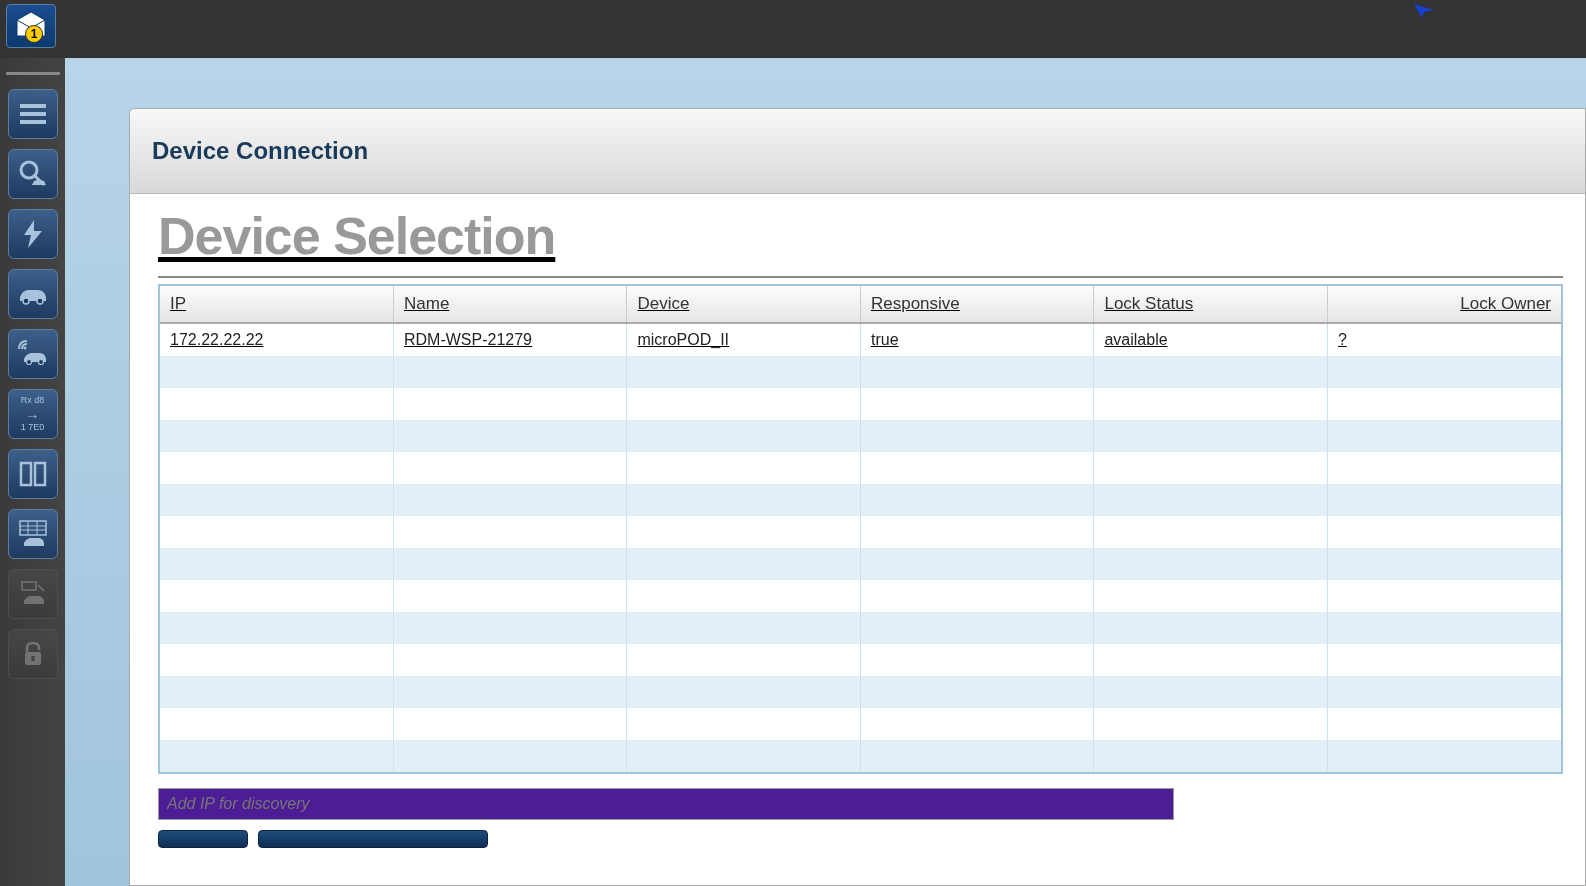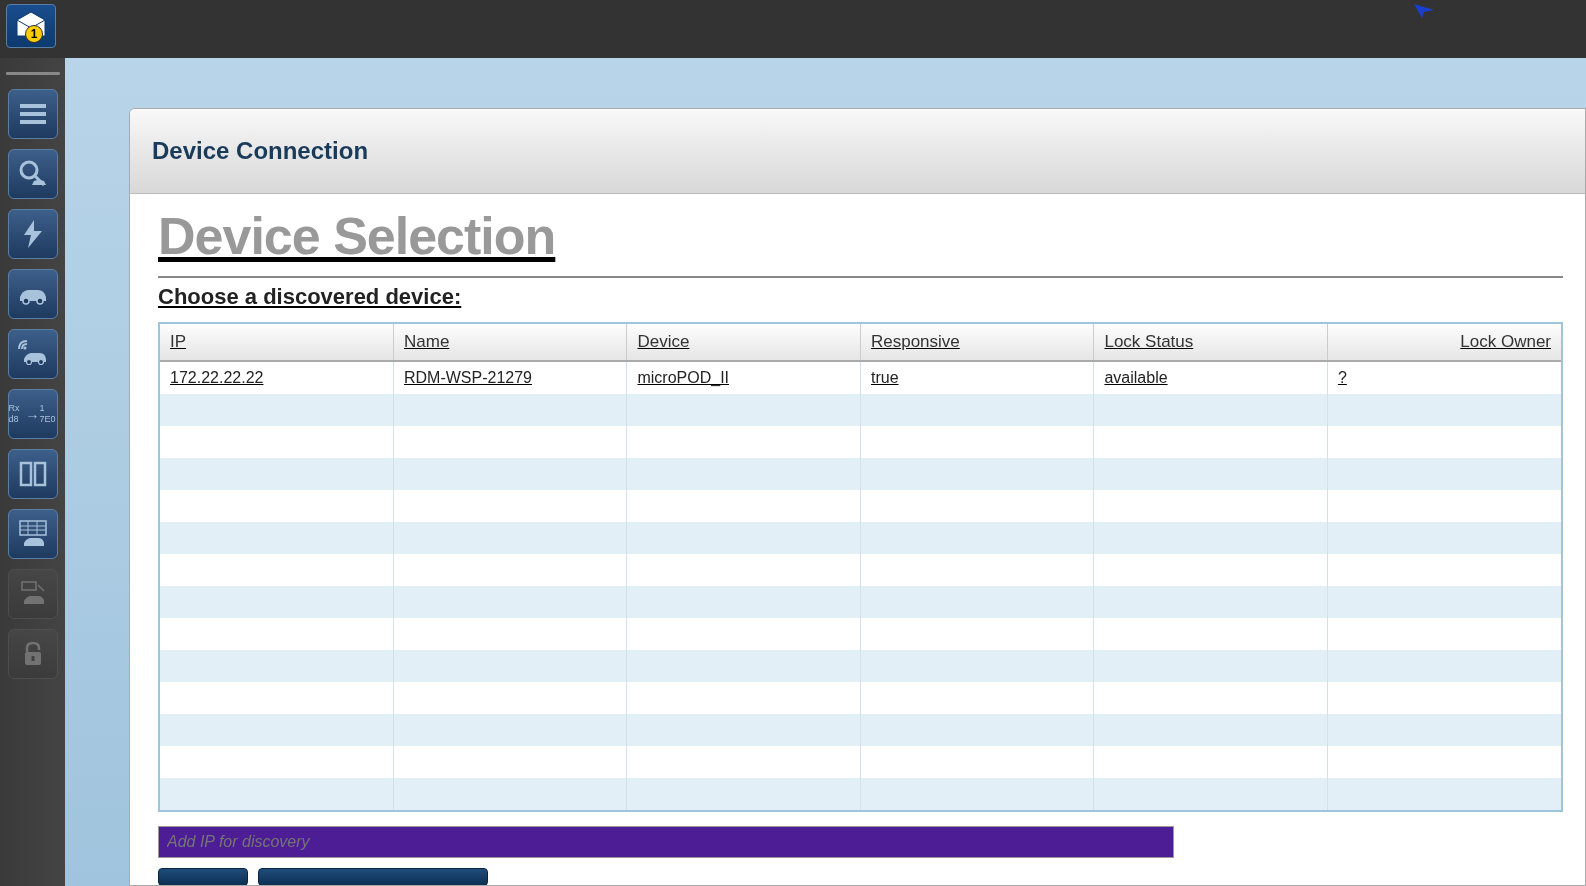--- a/index.html
+++ b/index.html
@@ -205,21 +205,21 @@
       overflow: hidden;
     }
     .btn.wide { min-width: 230px; }
     .sidebar-text-btn {
       width: 50px;
       height: 50px;
       background: linear-gradient(to bottom, #3d5f8a, #1e3a5f);
       border: 1px solid #5a7fa5;
       border-radius: 6px;
       display: flex;
-      flex-direction: row;
+      flex-direction: column;
       align-items: center;
       justify-content: center;
       cursor: pointer;
       color: #a8c2dc;
       font-size: 9px;
       line-height: 1.2;
     }
     .sidebar-text-btn .arrow { font-size: 14px; color: #a8c2dc; }
   </style>
 </head>
@@ -323,21 +323,20 @@
       </svg>
     </div>
   </div>
 
   <div class="content-area">
     <div class="panel">
       <div class="panel-header">Device Connection</div>
       <div class="panel-body">
         <div class="page-title">Device Selection</div>
         <hr class="title-divider">
-        <div class="subtitle">Choose a discovered device:</div>
 
         <div class="table-wrap">
           <table>
             <thead>
               <tr>
                 <th class="col-ip">IP</th>
                 <th class="col-name">Name</th>
                 <th class="col-device">Device</th>
                 <th class="col-resp">Responsive</th>
                 <th class="col-lock">Lock Status</th>

